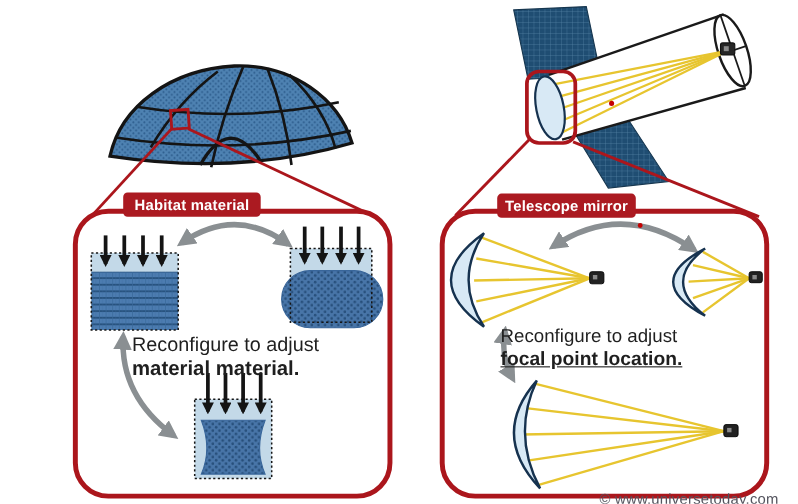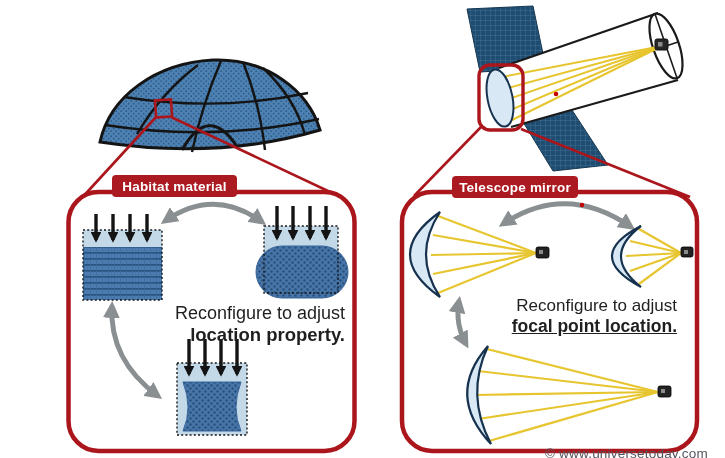--- a/index.html
+++ b/index.html
@@ -11,21 +11,21 @@
   html,body{margin:0;padding:0;background:#fff;}
   body{width:725px;height:458px;overflow:hidden;position:relative;
        font-family:"Liberation Sans","DejaVu Sans",sans-serif;}
   .stage{position:absolute;left:0;top:0;width:725px;height:458px;}
   svg.draw{position:absolute;left:0;top:0;}
   .panel-label{position:absolute;height:22px;display:flex;align-items:center;justify-content:center;
        background:var(--label-bg);color:var(--label-text);font-size:13.5px;font-weight:700;
        border-radius:4px;letter-spacing:.2px;z-index:5;}
   .label-habitat{left:112px;top:175px;width:125px;}
   .label-telescope{left:452px;top:176px;width:126px;}
-  .caption{position:absolute;z-index:5;text-align:right;color:var(--text);}
+  .caption{position:absolute;z-index:5;text-align:left;color:var(--text);}
   .caption .l1{display:block;font-size:18px;line-height:21px;}
   .caption .l2{display:block;font-size:18.5px;line-height:22px;font-weight:700;}
   .caption-left{left:120px;top:303px;width:225px;}
   .caption-right{left:455px;top:296px;width:222px;}
   .caption-right .l1{font-size:17px;line-height:20px;}
   .caption-right .l2{font-size:17.5px;line-height:21px;text-decoration:underline;}
   .watermark{position:absolute;left:545px;top:446px;width:178px;z-index:6;
        font-size:13.5px;color:var(--watermark);text-align:left;letter-spacing:.2px;}
 </style>
 </head>
@@ -208,21 +208,21 @@
       </g>
     </g>
   </g>
 </svg>
 
 <div class="panel-label label-telescope">Telescope mirror</div>
 <div class="panel-label label-habitat">Habitat material</div>
 
 <div class="caption caption-left">
   <span class="l1">Reconfigure to adjust</span>
-  <span class="l2">location property.</span>
+  <span class="l2">material material.</span>
 </div>
 <div class="caption caption-right">
   <span class="l1">Reconfigure to adjust</span>
   <span class="l2">focal point location.</span>
 </div>
 
 <div class="watermark">© www.universetoday.com</div>
 
 </div>
 

